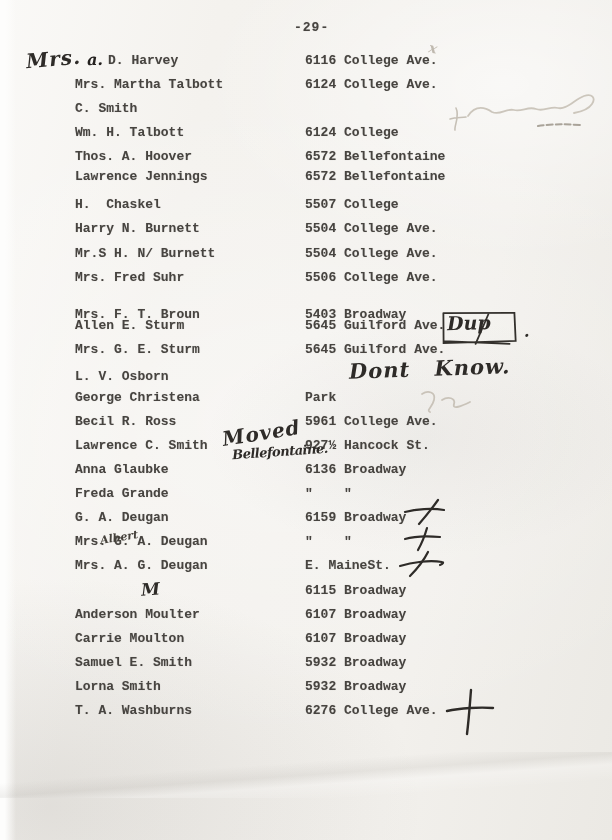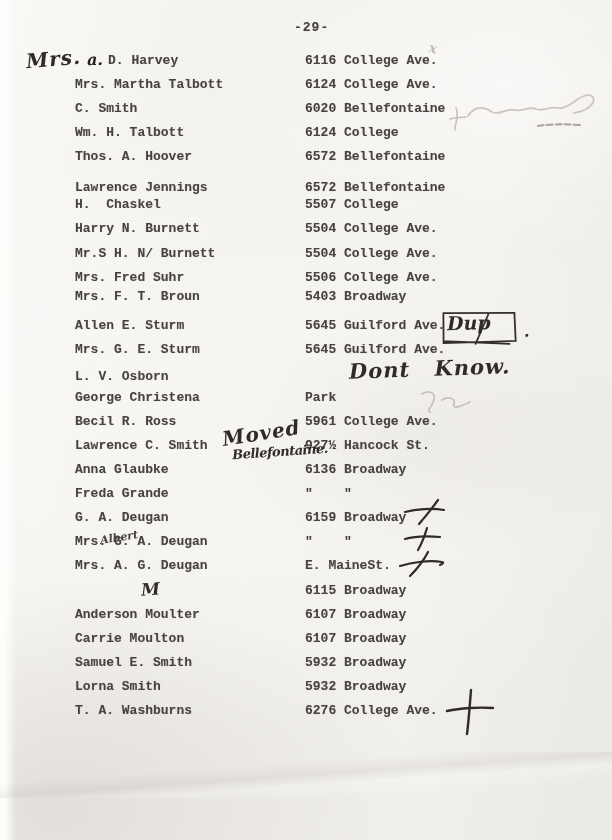--- a/index.html
+++ b/index.html
@@ -81,34 +81,33 @@
     <span class="addr">6116 College Ave.</span>
   </div>
 
   <div class="row" style="top: 77.07px;">
     <span class="name">Mrs. Martha Talbott</span>
     <span class="addr">6124 College Ave.</span>
   </div>
 
   <div class="row" style="top: 101.14px;">
     <span class="name">C. Smith</span>
-    <span class="addr">6020 Bellefontaine</span>
   </div>
 
   <div class="row" style="top: 125.21px;">
     <span class="name">Wm. H. Talbott</span>
     <span class="addr">6124 College</span>
   </div>
 
   <div class="row" style="top: 149.28px;">
     <span class="name">Thos. A. Hoover</span>
     <span class="addr">6572 Bellefontaine</span>
   </div>
 
-  <div class="row" style="top: 180px;">
+  <div class="row" style="top: 169px;">
     <span class="name">Lawrence Jennings</span>
     <span class="addr">6572 Bellefontaine</span>
   </div>
 
   <div class="row" style="top: 197.42px;">
     <span class="name">H.  Chaskel</span>
     <span class="addr">5507 College</span>
   </div>
 
   <div class="row" style="top: 221.49px;">
@@ -119,21 +118,21 @@
   <div class="row" style="top: 245.56px;">
     <span class="name">Mr.S H. N/ Burnett</span>
     <span class="addr">5504 College Ave.</span>
   </div>
 
   <div class="row" style="top: 269.63px;">
     <span class="name">Mrs. Fred Suhr</span>
     <span class="addr">5506 College Ave.</span>
   </div>
 
-  <div class="row" style="top: 289px;">
+  <div class="row" style="top: 307px;">
     <span class="name">Mrs. F. T. Broun</span>
     <span class="addr">5403 Broadway</span>
   </div>
 
   <div class="row" style="top: 317.77px;">
     <span class="name">Allen E. Sturm</span>
     <span class="addr">5645 Guilford Ave.</span>
   </div>
 
   <div class="row" style="top: 341.84px;">

